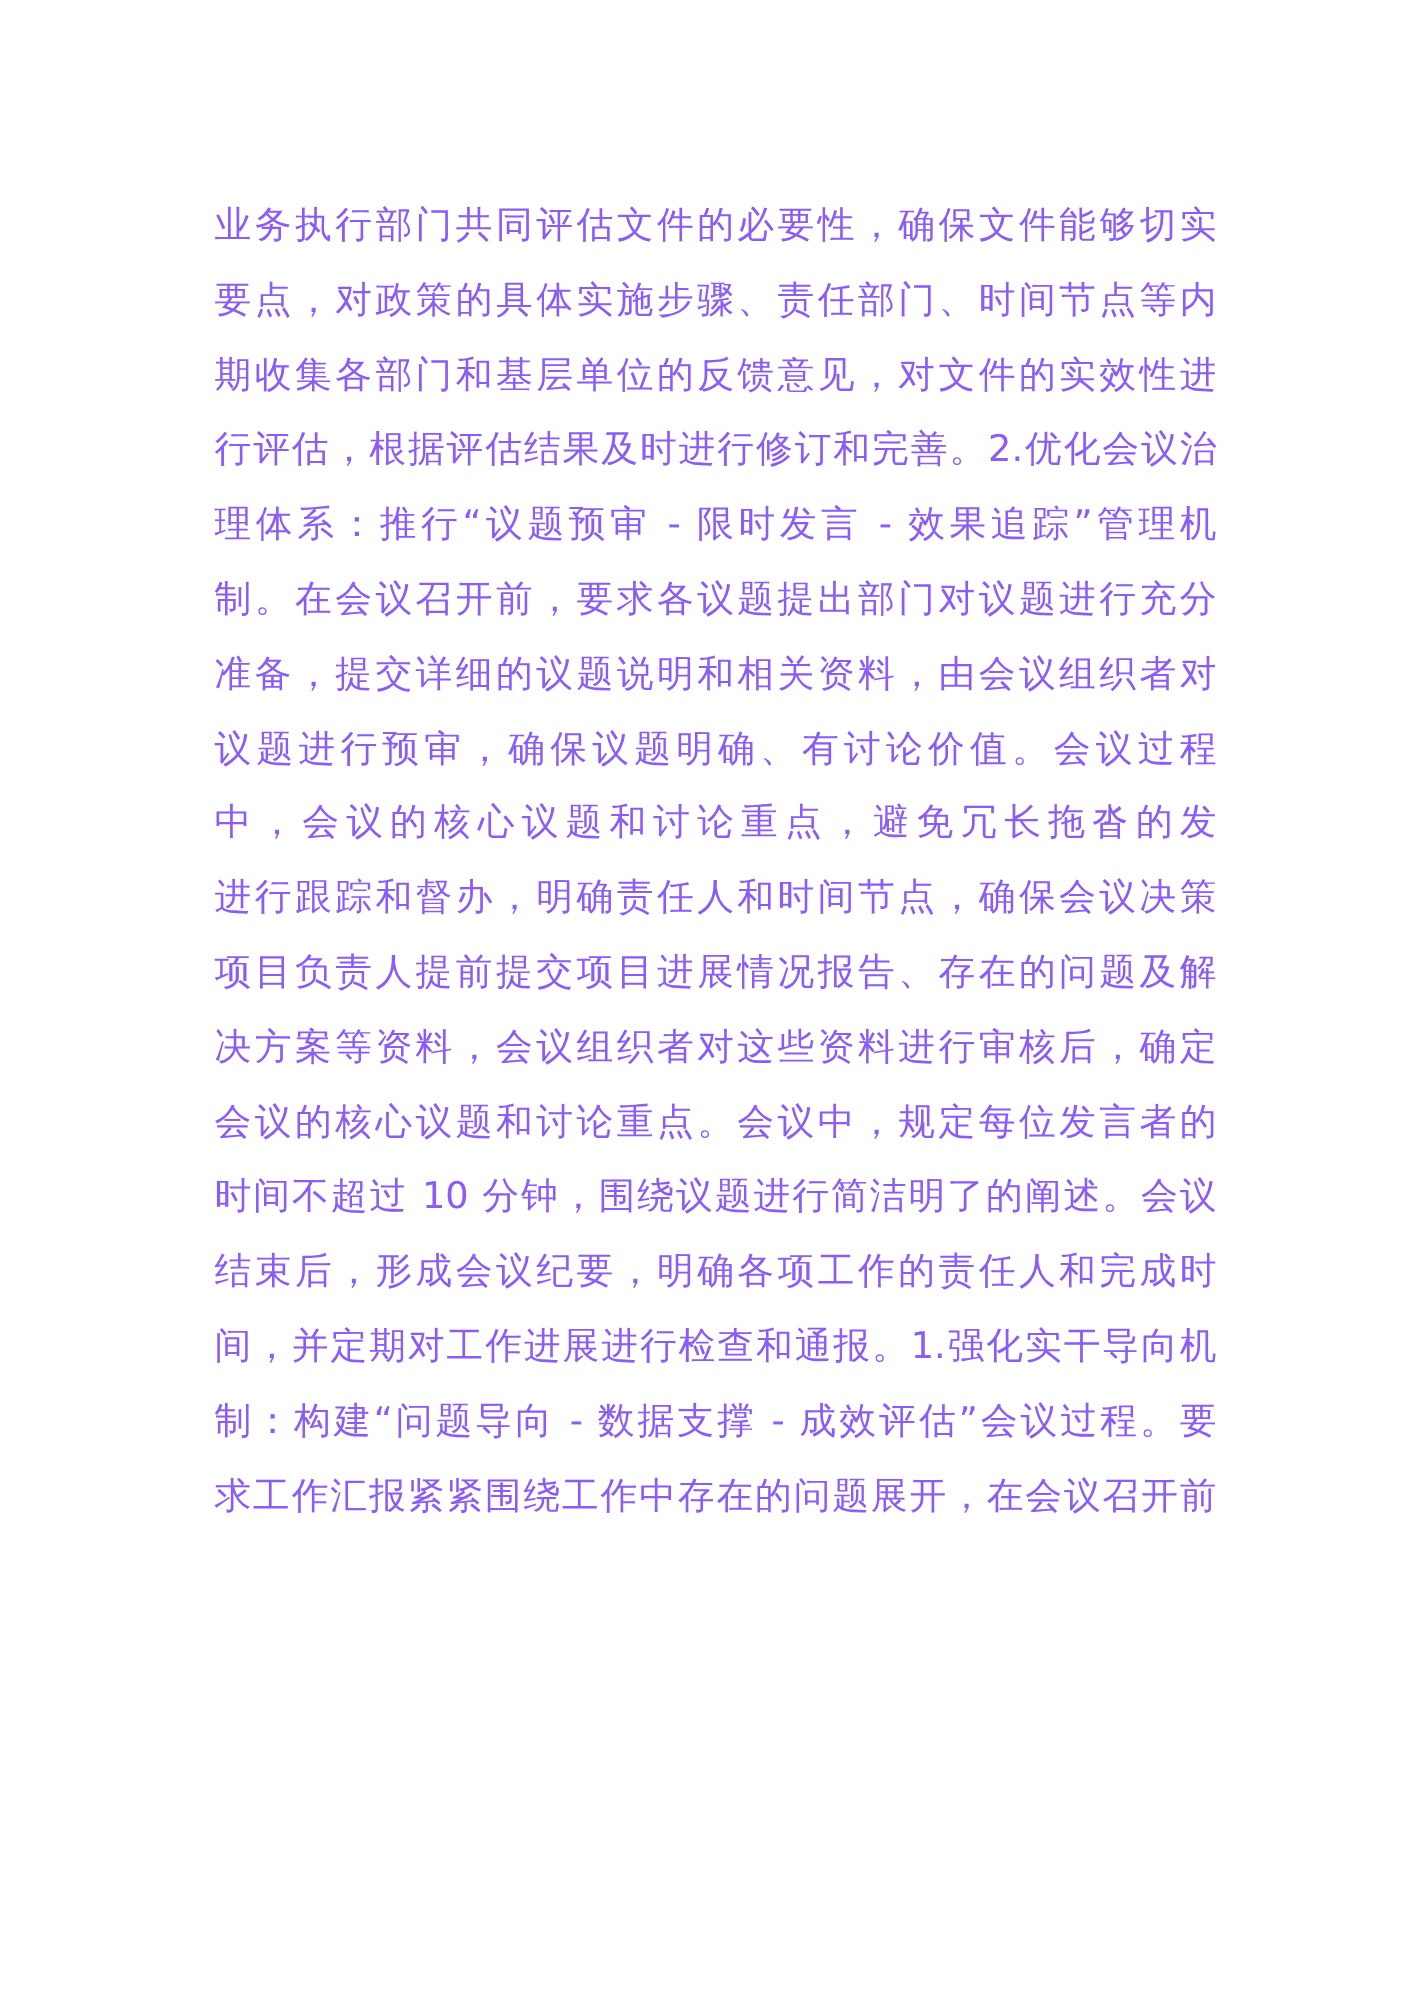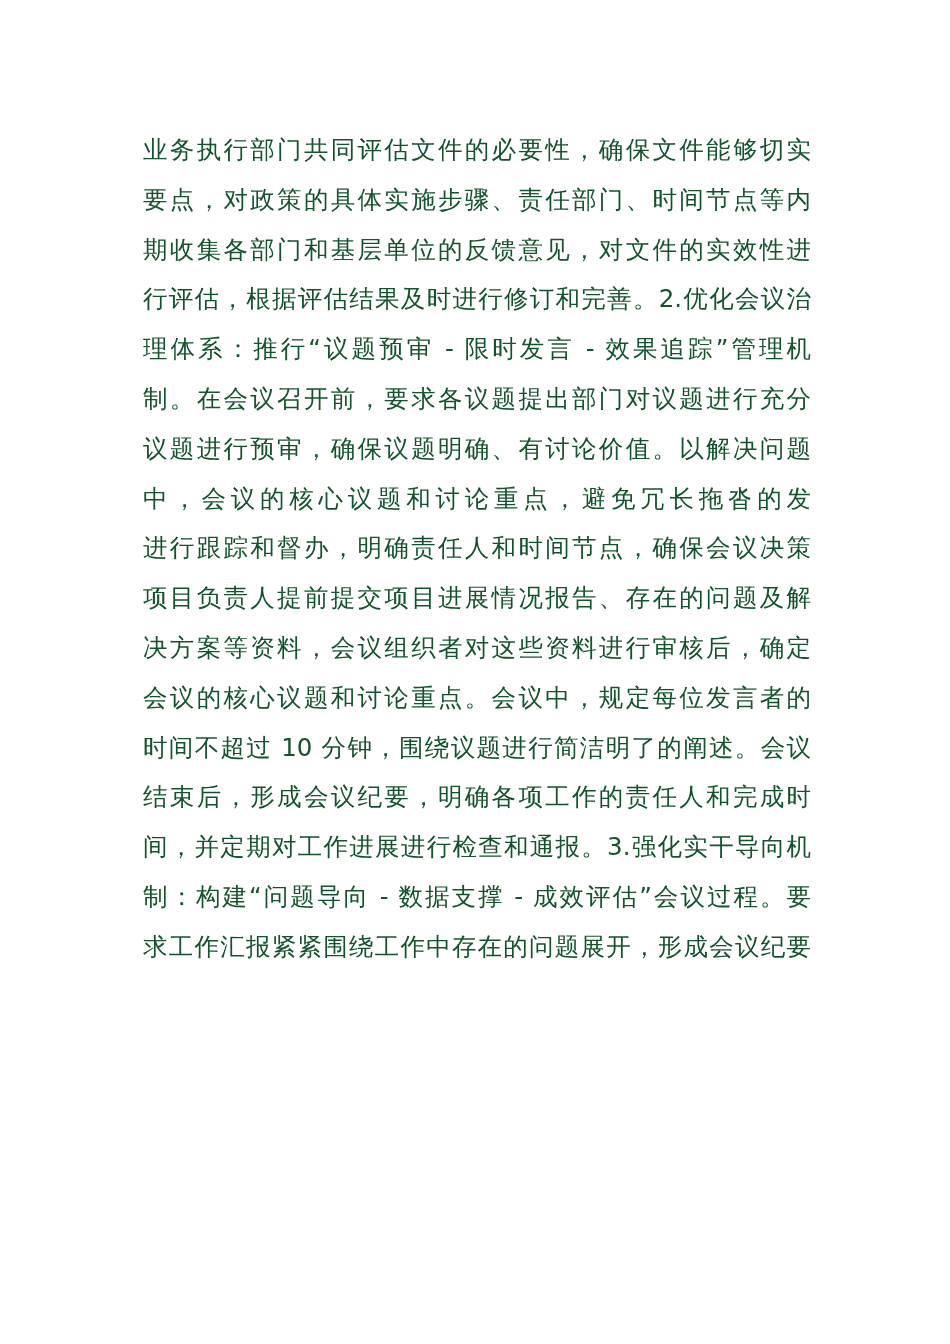--- a/index.html
+++ b/index.html
@@ -20,21 +20,21 @@
     width: 950px;
     height: 1344px;
     background: #ffffff;
   }
   .body-text {
     position: absolute;
     left: 143px;
     top: 125px;
     width: 668px;
     margin: 0;
-    color: #14532d;
+    color: #8b5cf6;
     font-family: "DejaVu Sans", "Liberation Sans", sans-serif;
     font-size: 24.5px;
     line-height: 49.8px;
   }
   .line {
     display: block;
     white-space: nowrap;
     text-align: justify;
     text-align-last: justify;
     height: 49.8px;
@@ -44,25 +44,26 @@
 <body>
 
 <div class="page">
   <div class="body-text">
     <span class="line">业务执行部门共同评估文件的必要性，确保文件能够切实</span>
     <span class="line">要点，对政策的具体实施步骤、责任部门、时间节点等内</span>
     <span class="line">期收集各部门和基层单位的反馈意见，对文件的实效性进</span>
     <span class="line">行评估，根据评估结果及时进行修订和完善。2.优化会议治</span>
     <span class="line">理体系：推行“议题预审 - 限时发言 - 效果追踪”管理机</span>
     <span class="line">制。在会议召开前，要求各议题提出部门对议题进行充分</span>
-    <span class="line">议题进行预审，确保议题明确、有讨论价值。以解决问题</span>
+    <span class="line">准备，提交详细的议题说明和相关资料，由会议组织者对</span>
+    <span class="line">议题进行预审，确保议题明确、有讨论价值。会议过程</span>
     <span class="line">中，会议的核心议题和讨论重点，避免冗长拖沓的发</span>
     <span class="line">进行跟踪和督办，明确责任人和时间节点，确保会议决策</span>
     <span class="line">项目负责人提前提交项目进展情况报告、存在的问题及解</span>
     <span class="line">决方案等资料，会议组织者对这些资料进行审核后，确定</span>
     <span class="line">会议的核心议题和讨论重点。会议中，规定每位发言者的</span>
     <span class="line">时间不超过 10 分钟，围绕议题进行简洁明了的阐述。会议</span>
     <span class="line">结束后，形成会议纪要，明确各项工作的责任人和完成时</span>
-    <span class="line">间，并定期对工作进展进行检查和通报。3.强化实干导向机</span>
+    <span class="line">间，并定期对工作进展进行检查和通报。1.强化实干导向机</span>
     <span class="line">制：构建“问题导向 - 数据支撑 - 成效评估”会议过程。要</span>
-    <span class="line">求工作汇报紧紧围绕工作中存在的问题展开，形成会议纪要</span>
+    <span class="line">求工作汇报紧紧围绕工作中存在的问题展开，在会议召开前</span>
   </div>
 </div>
 
 </body></html>

